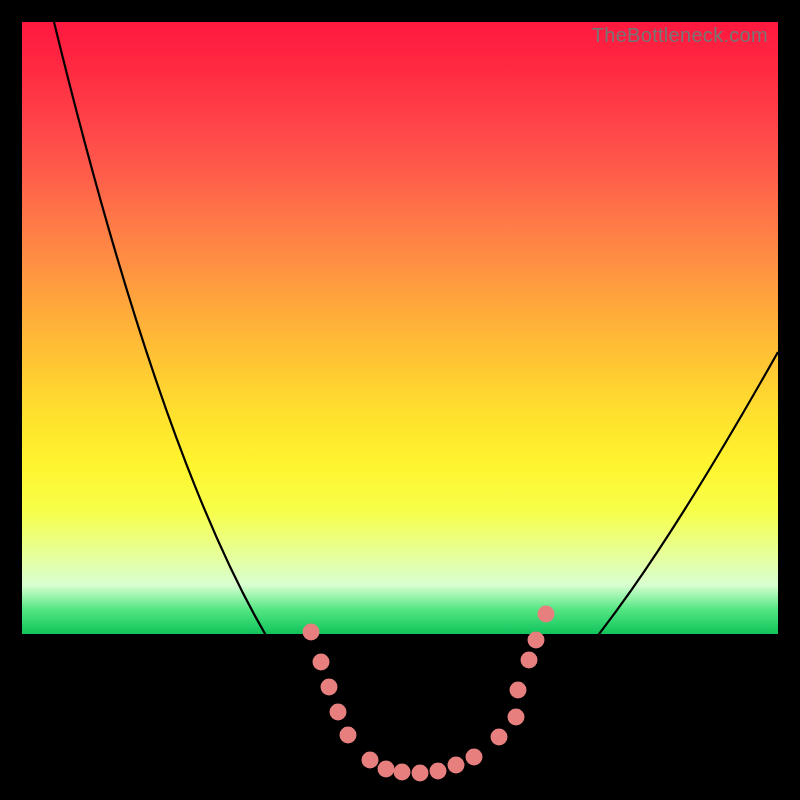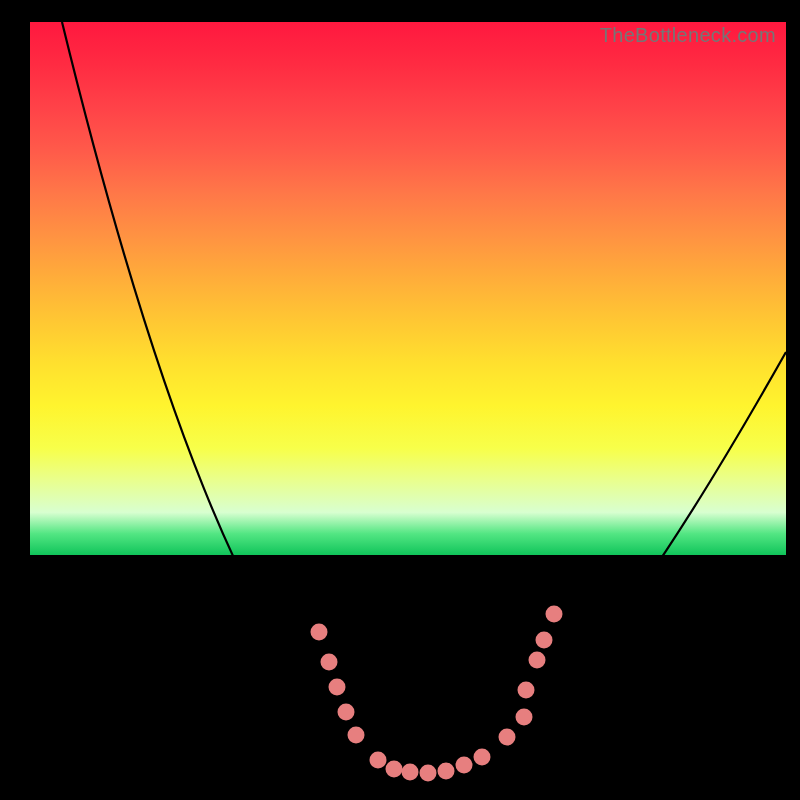--- a/index.html
+++ b/index.html
@@ -9,39 +9,38 @@
     height: 800px;
     background: #000;
     overflow: hidden;
     font-family: Arial, Helvetica, sans-serif;
   }
   .frame {
     position: absolute;
     left: 22px;
     top: 22px;
     width: 756px;
-    height: 533px;
+    height: 612px;
     background: linear-gradient(to bottom,
       #ff183f 0%,
       #ff2b42 8%,
       #ff4248 16%,
       #ff5a4a 24%,
       #ff7748 32%,
       #ff9242 40%,
       #ffad3a 48%,
       #ffc733 56%,
       #ffe02e 64%,
       #fff42e 72%,
       #f7ff4a 80%,
       #e9ff8e 86%,
       #d8ffd0 92%,
       #53e683 96%,
       #10c45a 100%
     );
-    margin-left: 8px;
   }
   .watermark {
     position: absolute;
     top: 2px;
     right: 10px;
     color: #767676;
     font-size: 20px;
     font-weight: 500;
     letter-spacing: 0.3px;
     z-index: 5;

